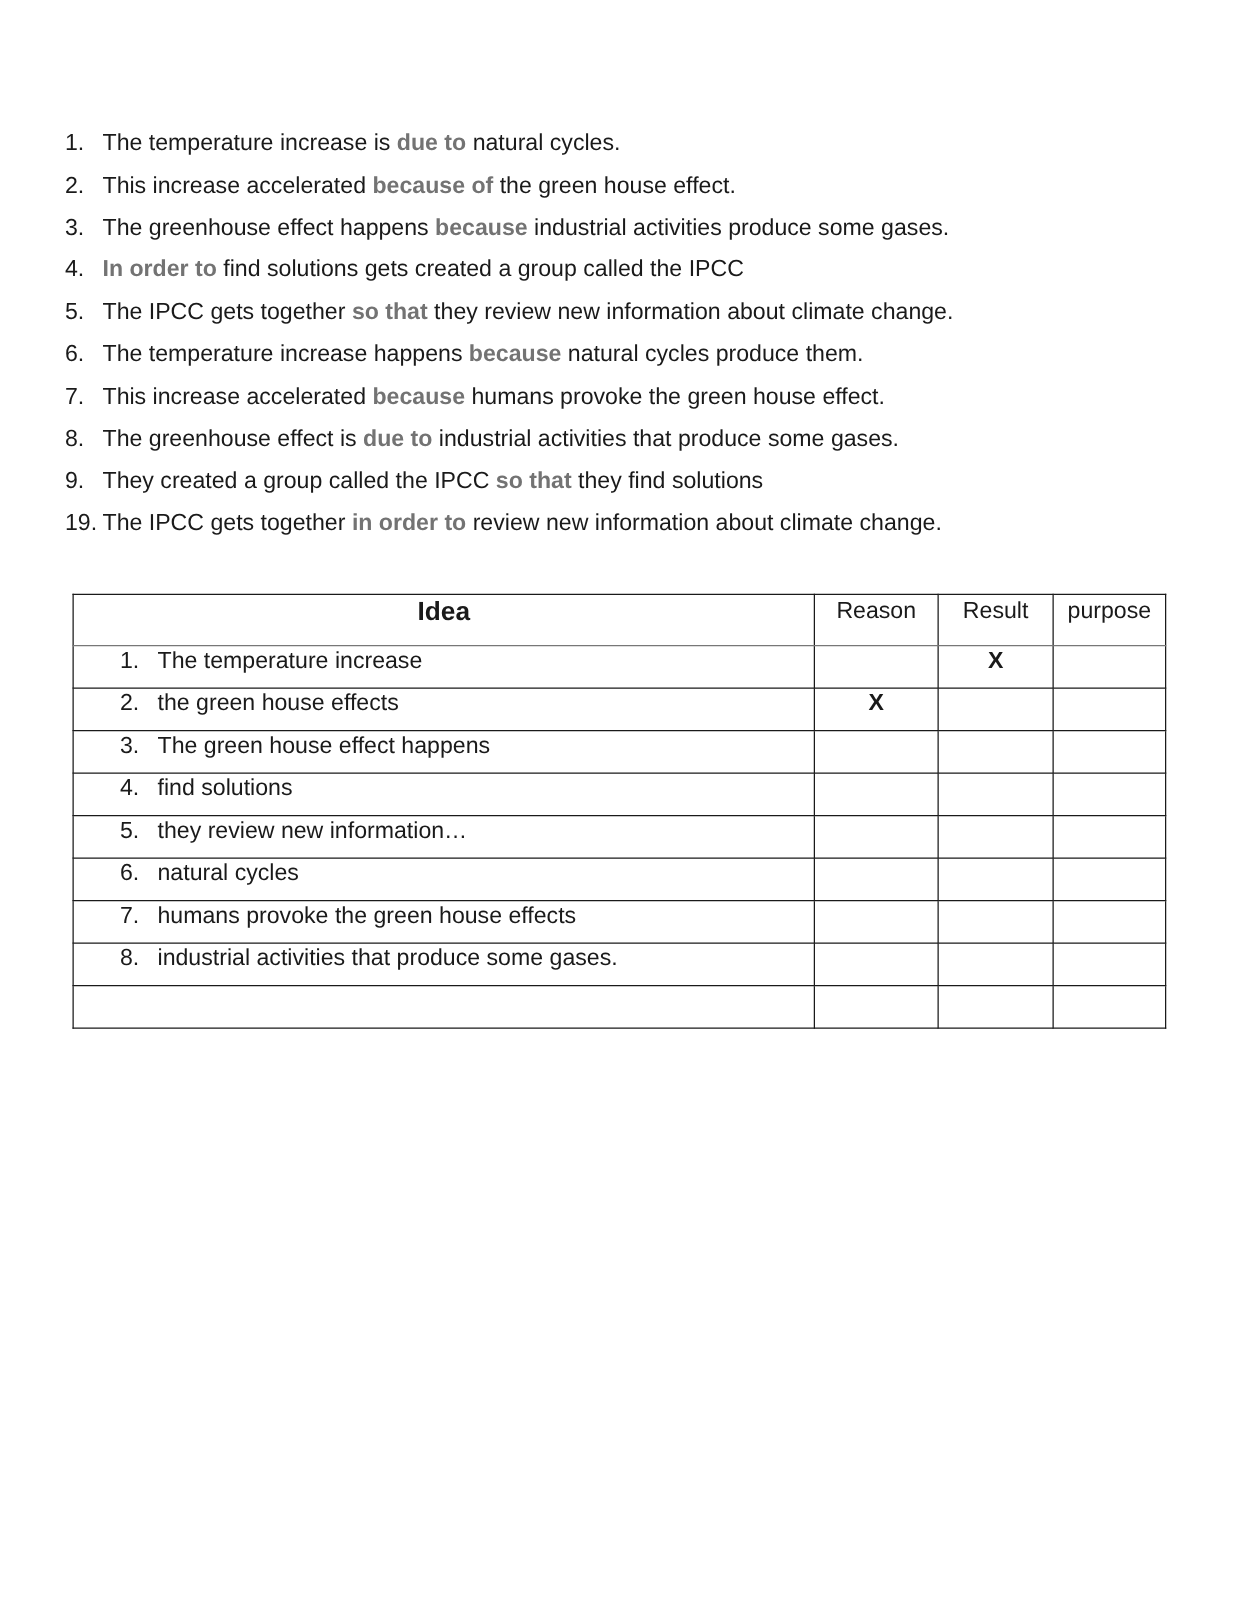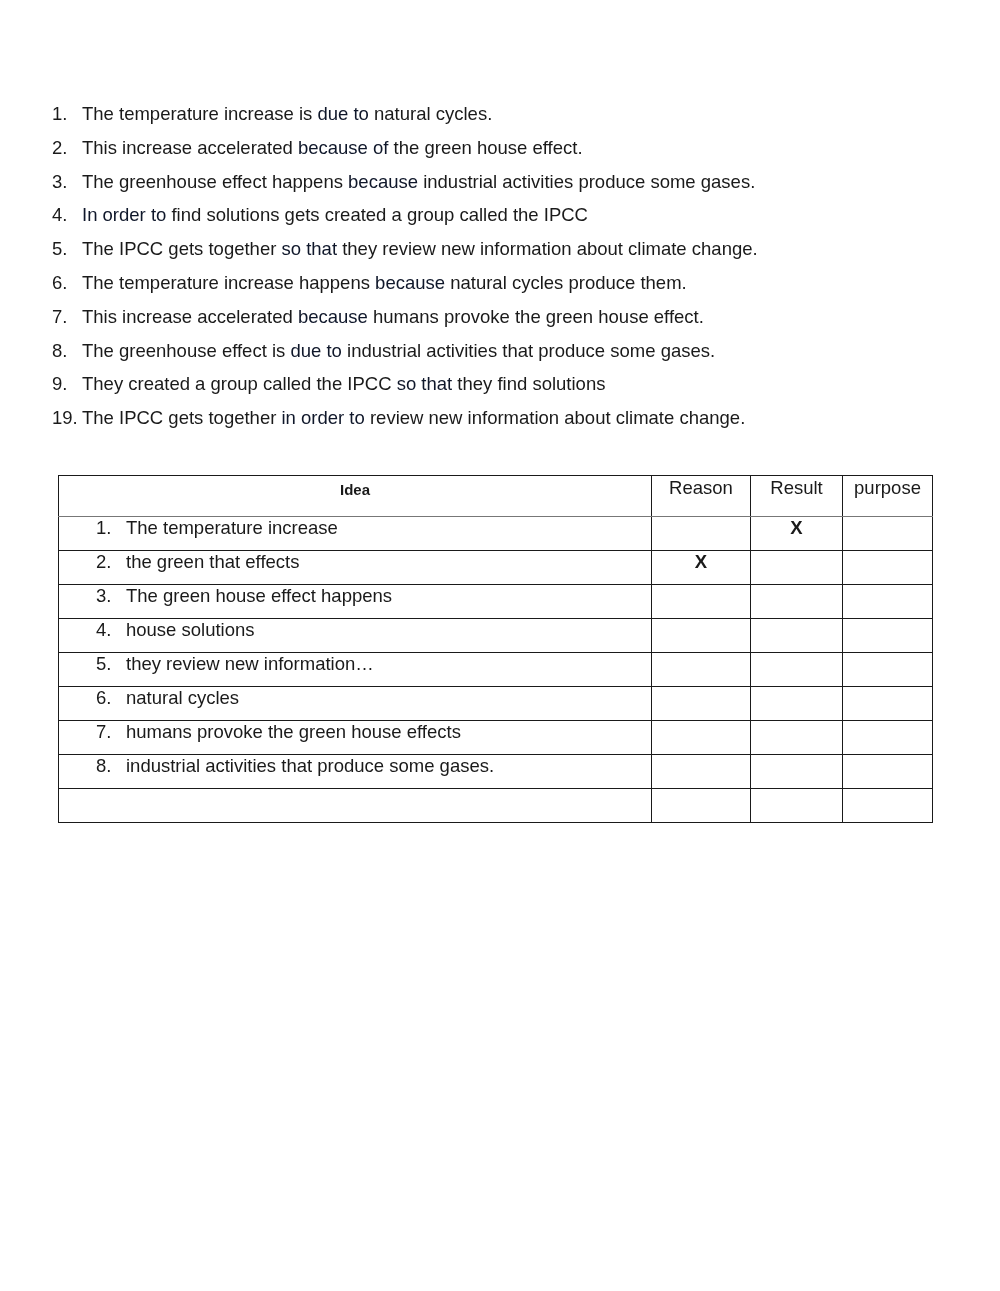--- a/index.html
+++ b/index.html
@@ -28,43 +28,43 @@
       line-height: 24px;
       font-size: 18.5px;
       white-space: nowrap;
       display: flex;
     }
     .sentence .num {
       display: inline-block;
       width: 30px;
     }
     .sentence .kw {
-      color: #0f172a;
-      font-weight: normal;
+      color: #737373;
+      font-weight: bold;
     }
     table.idea-table {
       position: absolute;
       left: 58px;
       top: 475px;
       width: 875px;
       border-collapse: collapse;
       font-size: 18.5px;
     }
     table.idea-table td, table.idea-table th {
       border: 1.5px solid #1a1a1a;
       padding: 0;
       vertical-align: top;
       font-weight: normal;
     }
     table.idea-table th.idea-col {
       width: 592px;
       height: 40px;
       text-align: center;
       font-weight: bold;
-      font-size: 15px;
+      font-size: 21px;
       line-height: 28px;
       padding-top: 0px;
     }
     table.idea-table th.cat-col {
       text-align: center;
       line-height: 24px;
       padding-top: 0px;
     }
     table.idea-table th.reason { width: 98px; margin-top: 13px; }
     table.idea-table th.result { width: 91px; }
@@ -144,33 +144,33 @@
     <th class="cat-col result">Result</th>
     <th class="cat-col purpose">purpose</th>
   </tr>
   <tr class="row">
     <td class="idea-cell"><span class="inum">1.</span><span>The temperature increase</span></td>
     <td class="mark"></td>
     <td class="mark">X</td>
     <td class="mark"></td>
   </tr>
   <tr class="row">
-    <td class="idea-cell"><span class="inum">2.</span><span>the green that effects</span></td>
+    <td class="idea-cell"><span class="inum">2.</span><span>the green house effects</span></td>
     <td class="mark">X</td>
     <td class="mark"></td>
     <td class="mark"></td>
   </tr>
   <tr class="row">
     <td class="idea-cell"><span class="inum">3.</span><span>The green house effect happens</span></td>
     <td class="mark"></td>
     <td class="mark"></td>
     <td class="mark"></td>
   </tr>
   <tr class="row">
-    <td class="idea-cell"><span class="inum">4.</span><span>house solutions</span></td>
+    <td class="idea-cell"><span class="inum">4.</span><span>find solutions</span></td>
     <td class="mark"></td>
     <td class="mark"></td>
     <td class="mark"></td>
   </tr>
   <tr class="row">
     <td class="idea-cell"><span class="inum">5.</span><span>they review new information…</span></td>
     <td class="mark"></td>
     <td class="mark"></td>
     <td class="mark"></td>
   </tr>

